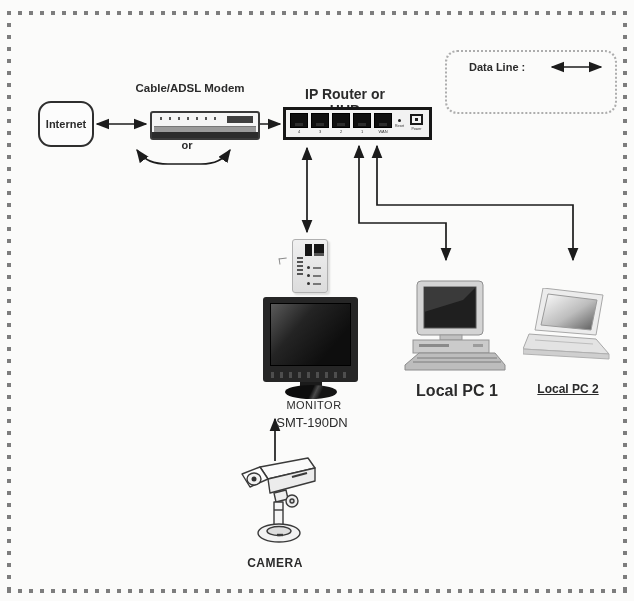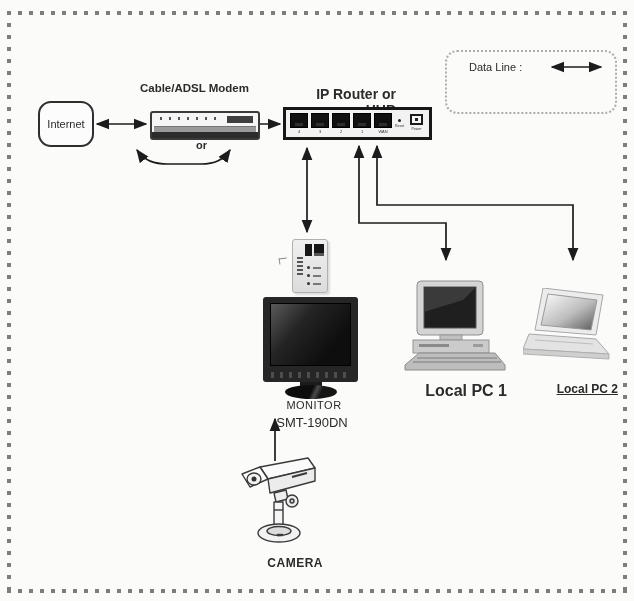--- a/index.html
+++ b/index.html
@@ -9,26 +9,26 @@
   body{background:#e9e9e9; font-family:"Liberation Sans", sans-serif;}
   #canvas{position:relative; width:634px; height:601px; background:var(--background);
           overflow:hidden; color:var(--text);}
   .abs{position:absolute;}
   
   .dots-h{position:absolute; height:4px;
      background:repeating-linear-gradient(90deg, var(--dot-border) 0 4px, transparent 4px 11px);}
   .dots-v{position:absolute; width:4px;
      background:repeating-linear-gradient(180deg, var(--dot-border) 0 4px, transparent 4px 12px);}
   .lbl{position:absolute; text-align:center; color:var(--text);}
-  .lbl.b{font-weight:bold;text-align:right;}
+  .lbl.b{font-weight:bold;}
   
   .internet{position:absolute; left:38px; top:101px; width:56px; height:46px;
      border:2.5px solid #2e2e2e; border-radius:13px; background:#fcfcfc;
      display:flex; align-items:center; justify-content:center;
-     font-size:11px; font-weight:normal;}
+     font-size:11px; font-weight:bold;}
   
   .modem{position:absolute; left:150px; top:111px; width:110px; height:29px;
      border:2px solid #3a3a3a; border-radius:3px; background:#f5f5f5;}
   .modem .leds{position:absolute; left:8px; top:4px; width:58px; height:3px;
      background:repeating-linear-gradient(90deg,#555 0 2px, transparent 2px 9px);}
   .modem .slot{position:absolute; right:5px; top:3px; width:26px; height:7px; background:#3f3f3f;}
   .modem .band{position:absolute; left:2px; right:2px; top:13px; height:6px; background:#9a9a9a; border-top:1px solid #777;}
   .modem .base{position:absolute; left:0; right:0; bottom:0; height:6px; background:#2c2c2c;}
   
   .router{position:absolute; left:283px; top:107px; width:149px; height:33px;
@@ -38,21 +38,21 @@
   .portlbl{position:absolute; top:19px; width:18px; font-size:4px; text-align:center; color:#333; line-height:5px;}
   .reset-dot{position:absolute; left:112px; top:9px; width:3px; height:3px; border-radius:50%; background:#222;}
   .reset-lbl{position:absolute; left:104px; top:14px; width:19px; font-size:3.5px; text-align:center; color:#333;}
   .power-jack{position:absolute; left:124px; top:4px; width:13px; height:11px; border:2px solid #1b1b1b; background:#f5f5f5;}
   .power-jack i{position:absolute; left:3px; top:2px; width:3px; height:3px; background:#222; display:block;}
   .power-lbl{position:absolute; left:120px; top:17px; width:21px; font-size:3.5px; text-align:center; color:#333;}
   
   .legend{position:absolute; left:445px; top:50px; width:172px; height:64px;
      border:2px dotted #adadad; border-radius:12px;}
   .legend .row{display:flex; align-items:center; padding-left:22px; margin-top:9px;}
-  .legend .row .t{width:76px; font-size:11px; font-weight:normal;}
+  .legend .row .t{width:76px; font-size:11px; font-weight:bold;}
   
   .vserver{position:absolute; left:292px; top:239px; width:36px; height:54px;
      background:linear-gradient(180deg,#f0f0f0,#dcdcdc); border:1px solid #b0b0b0; border-radius:3px;
      box-shadow:2px 2px 2px rgba(0,0,0,0.12);}
   .vserver .c1{position:absolute; left:12px; top:4px; width:7px; height:12px; background:#161616;}
   .vserver .c2{position:absolute; left:21px; top:4px; width:10px; height:12px; background:#161616;
      border-top:2px solid #161616; box-shadow:inset 0 -3px 0 #555;}
   .vserver .txt{position:absolute; left:4px; top:15px; width:6px; height:20px;
      background:repeating-linear-gradient(0deg,#555 0 2px, transparent 2px 4px);}
   .vserver .led{position:absolute; left:14px; width:3px; height:3px; border-radius:50%; background:#333;}

